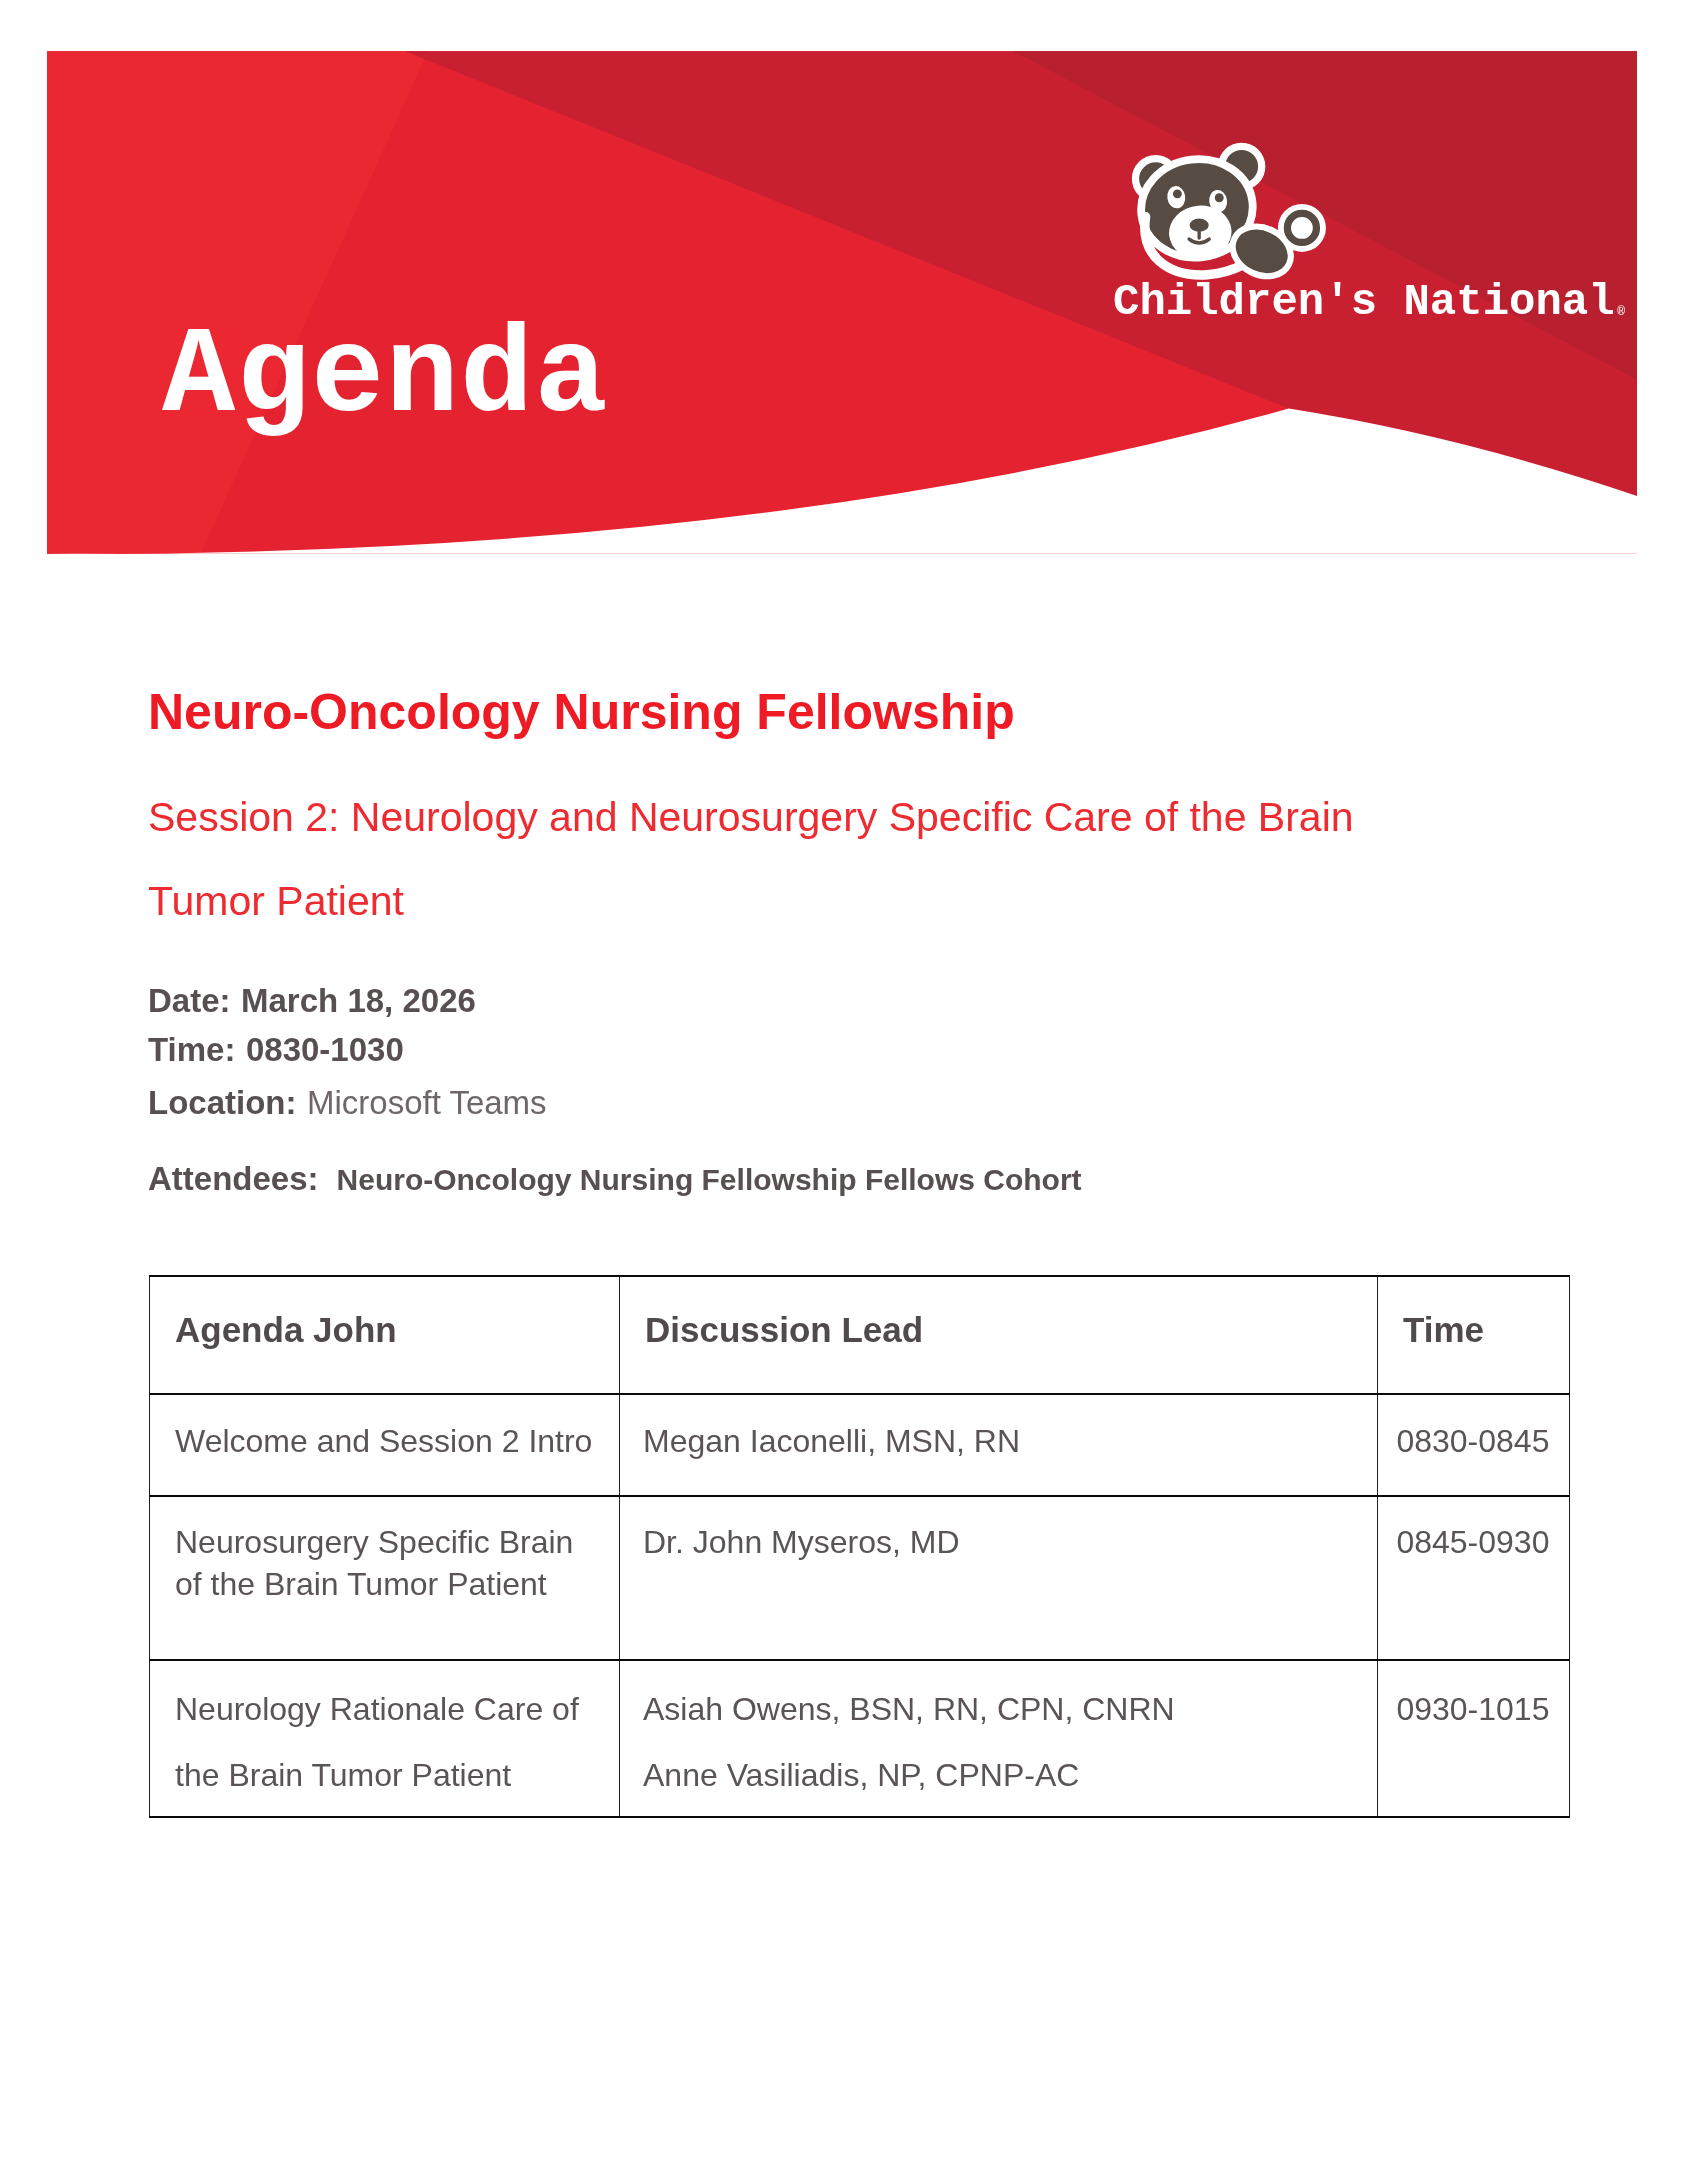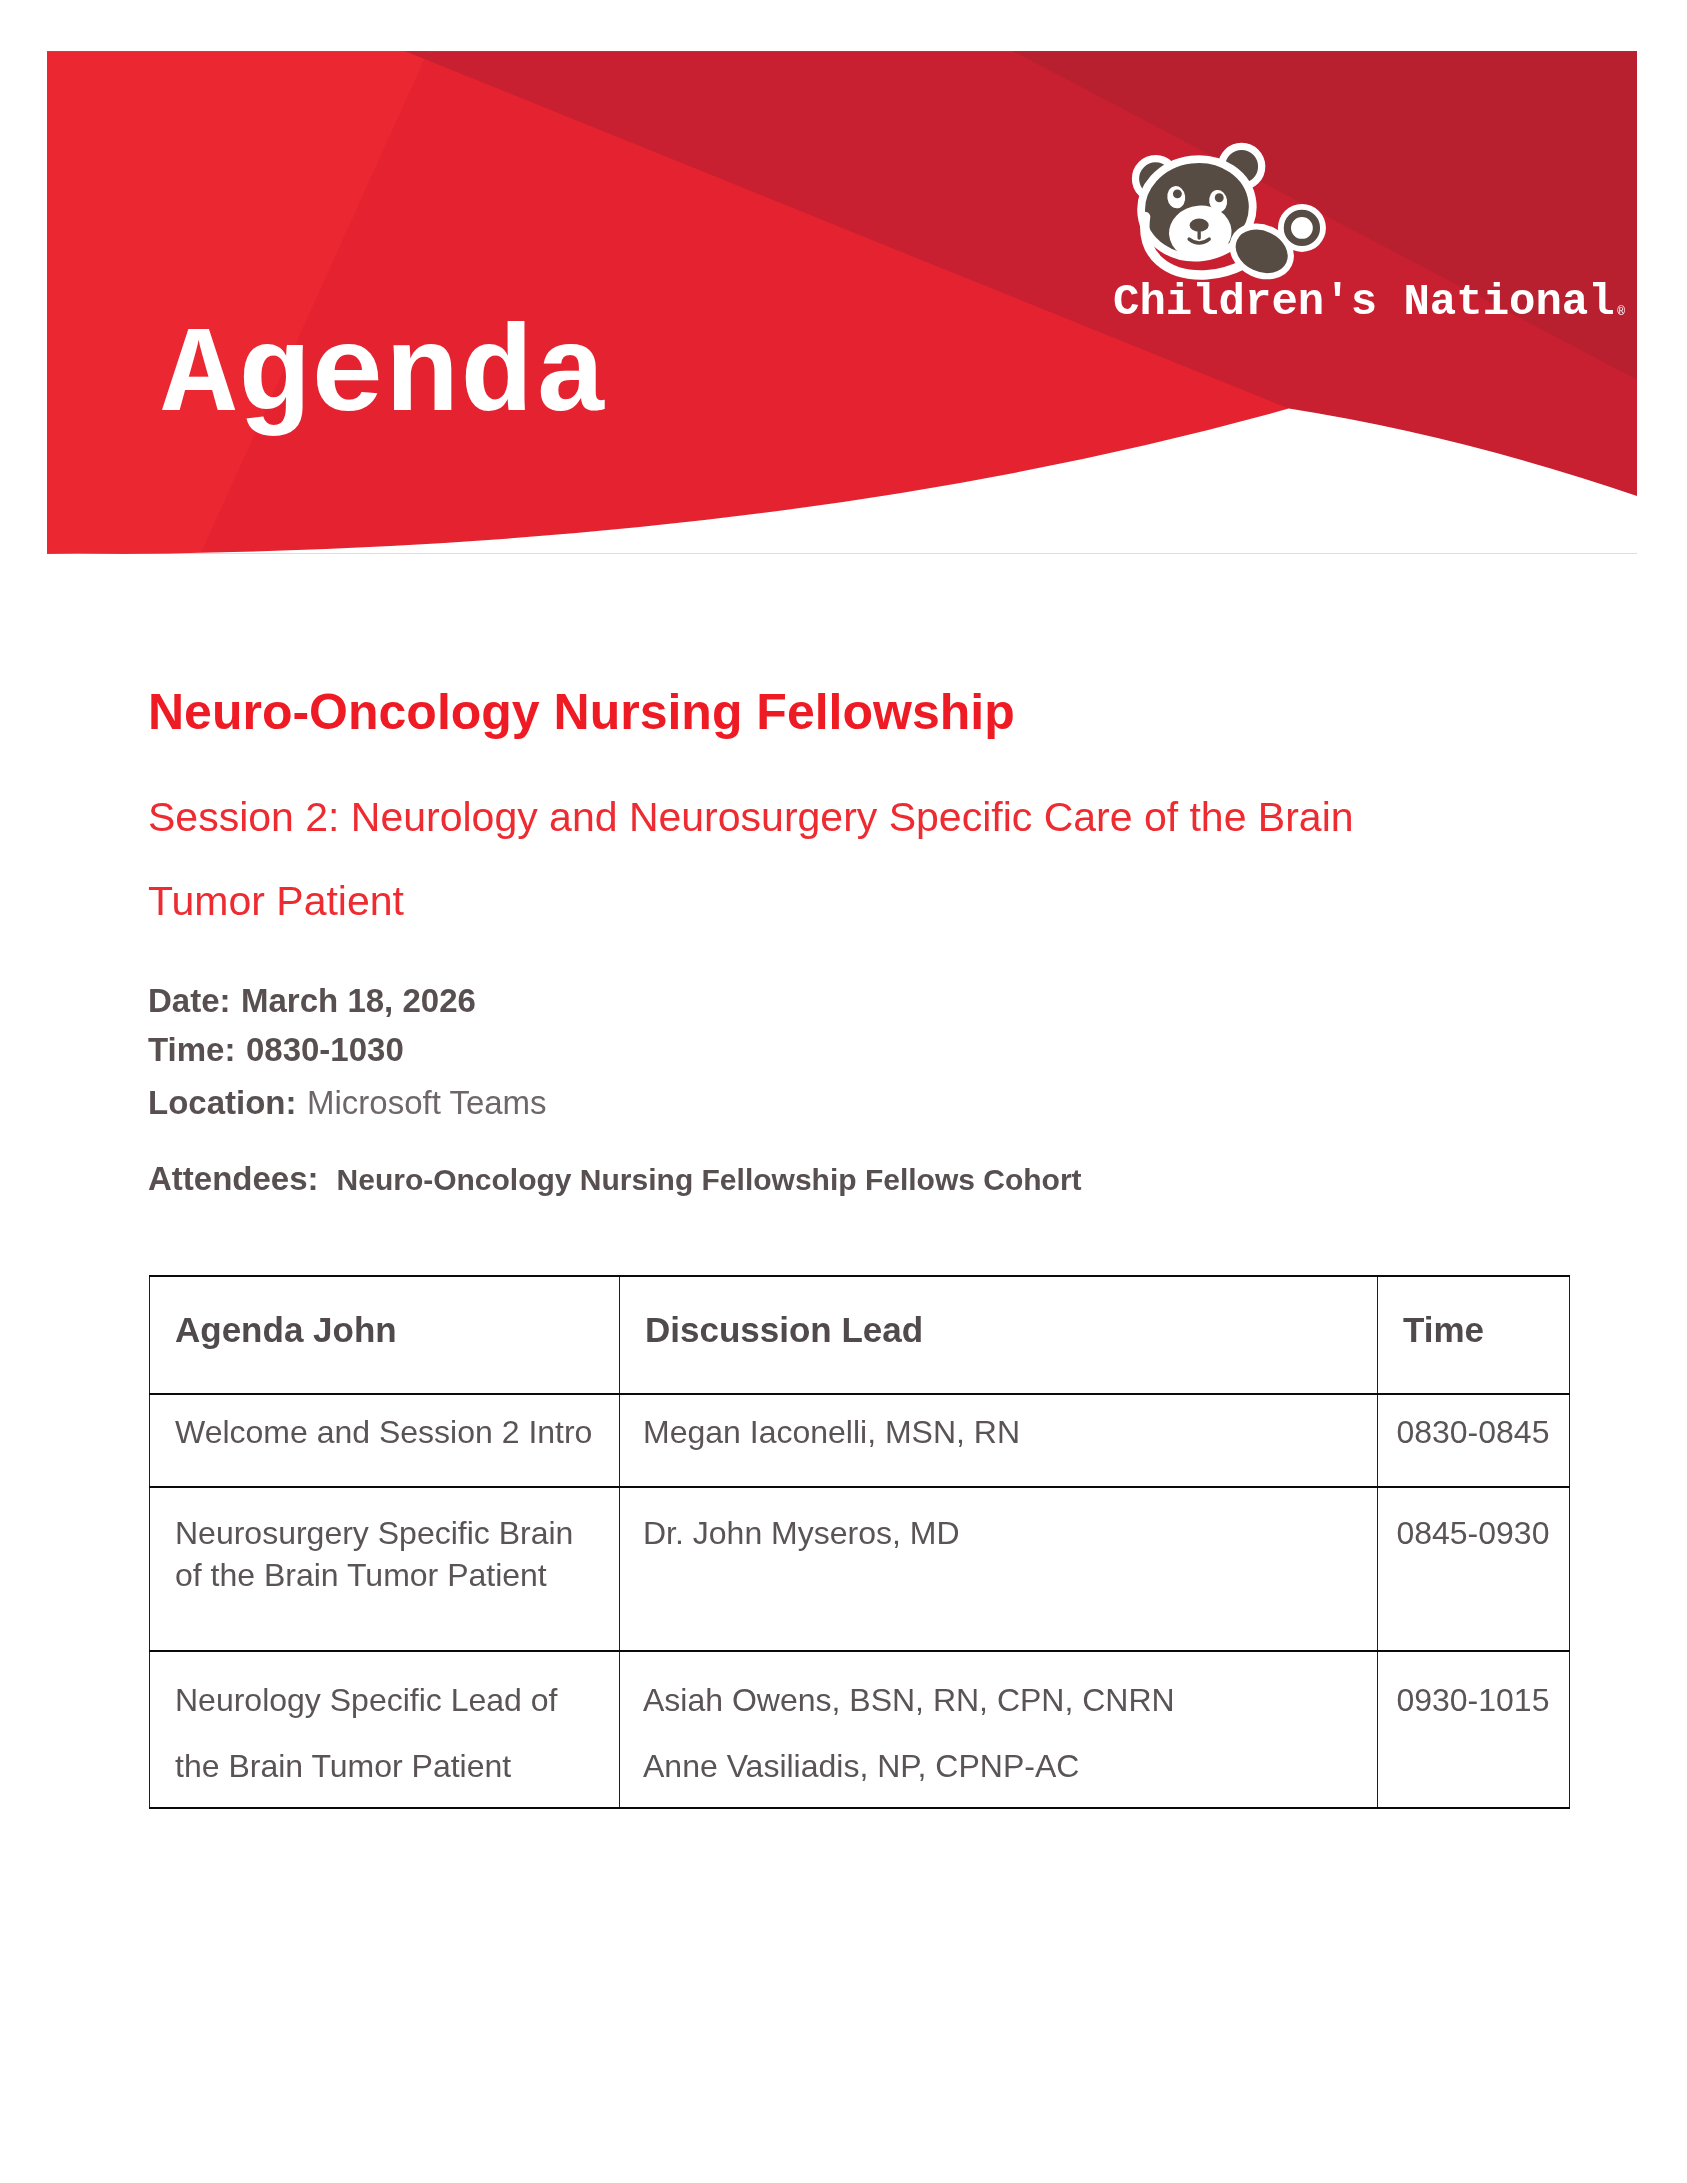--- a/index.html
+++ b/index.html
@@ -115,21 +115,21 @@
     font-weight:bold;
     color:#504a4c;
     padding:34px 6.6px 0 25px;
     line-height:37px;
   }
   td{font-size:32px;font-weight:normal;}
   td .tline{line-height:42px;}
   .pad-topic{padding-left:25px;}
   .pad-lead{padding-left:23px;}
   .pad-time{padding-left:18.4px;}
-  tr.r1 td{height:71px;padding-top:19px;}
+  tr.r1 td{height:71px;padding-top:28px;}
   tr.r1 td .tline{line-height:37px;}
   tr.r2 td{height:137px;padding-top:24px;}
   tr.r3 td{height:139px;padding-top:15px;}
   tr.r3 td .tline{line-height:66px;}
   tr.r4 td{height:112px;padding-top:20.4px;}
 </style>
 </head>
 <body>
 
 <div class="page">
@@ -232,21 +232,21 @@
       <td class="pad-lead">
         <div class="tline">Dr. John Myseros, MD</div>
       </td>
       <td class="pad-time">
         <div class="tline">0845-0930</div>
       </td>
     </tr>
 
     <tr class="r3">
       <td class="pad-topic">
-        <div class="tline">Neurology Specific Lead of</div>
+        <div class="tline">Neurology Rationale Care of</div>
         <div class="tline">the Brain Tumor Patient</div>
       </td>
       <td class="pad-lead">
         <div class="tline">Asiah Owens, BSN, RN, CPN, CNRN</div>
         <div class="tline">Anne Vasiliadis, NP, CPNP-AC</div>
       </td>
       <td class="pad-time">
         <div class="tline">0930-1015</div>
       </td>
     </tr>

